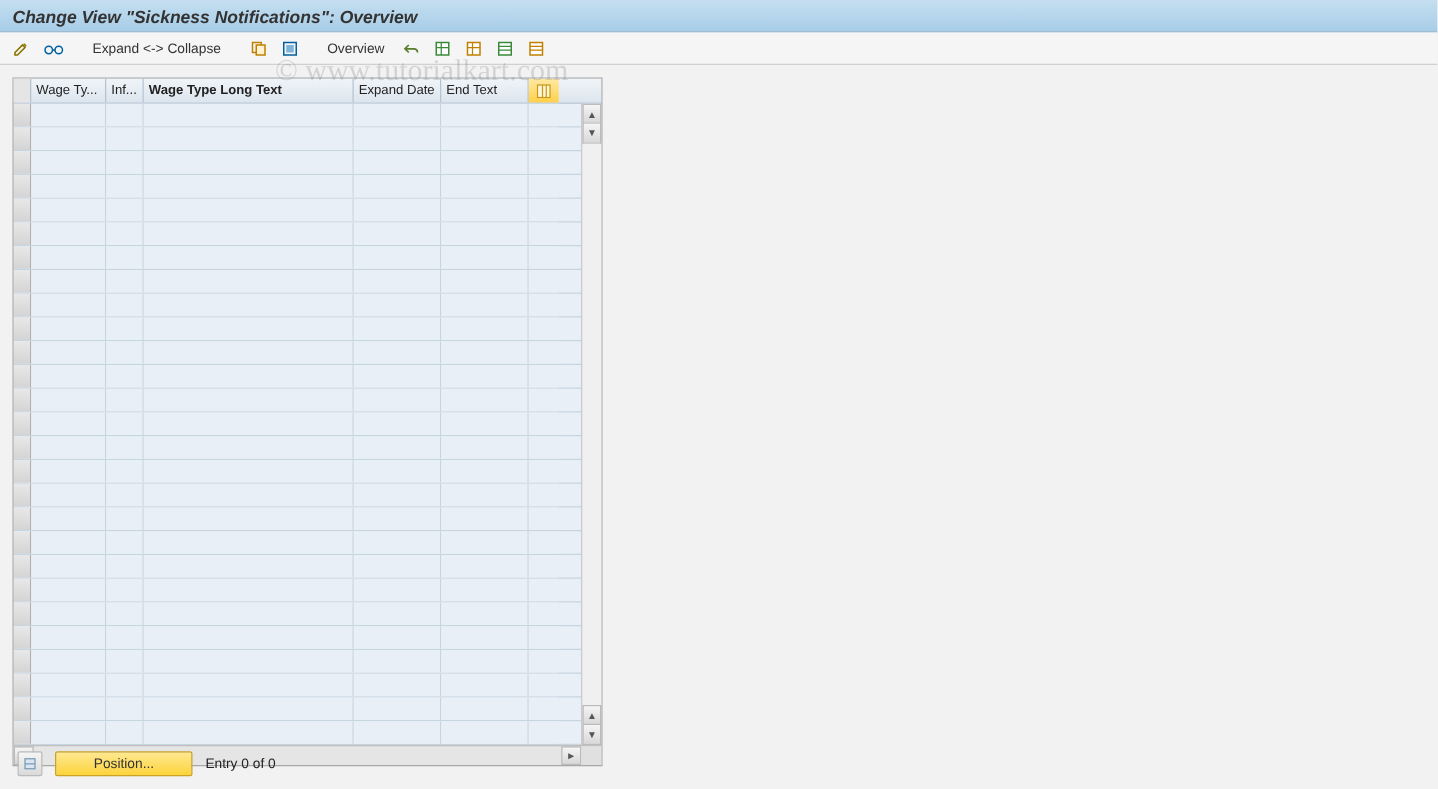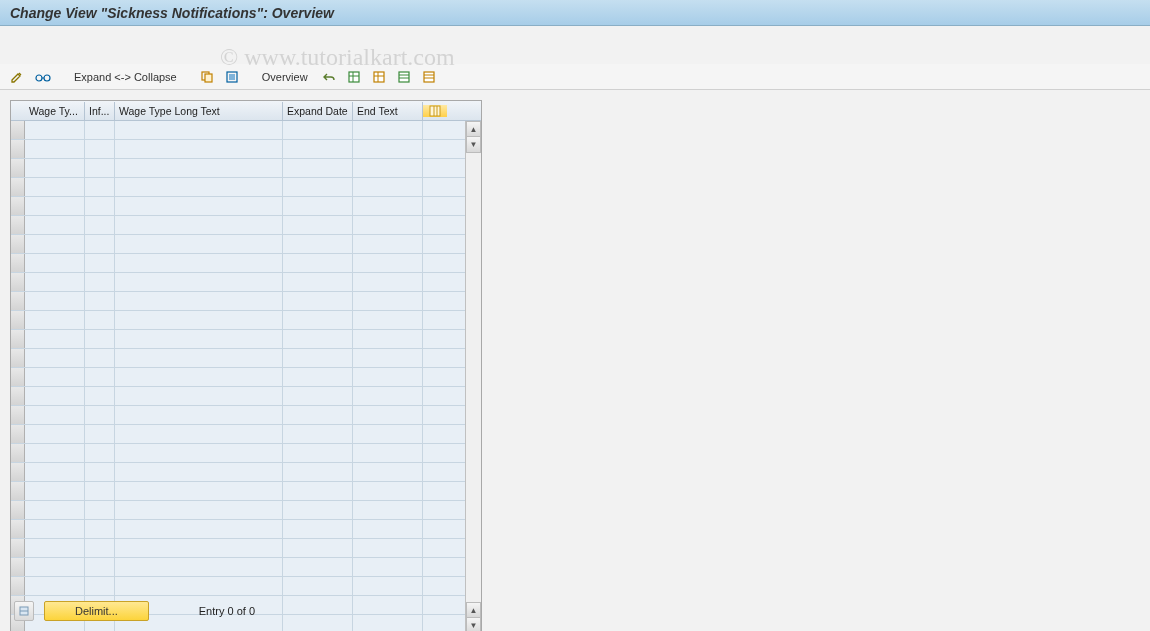--- a/index.html
+++ b/index.html
@@ -27,21 +27,20 @@
       color: #333;
     }
     .toolbar {
       height: 26px;
       background: #f5f5f5;
       border-bottom: 1px solid #d0d0d0;
       display: flex;
       align-items: center;
       padding: 0 6px;
       gap: 3px;
-      margin-top: 38px;
     }
     .tb-btn {
       display: inline-flex;
       align-items: center;
       justify-content: center;
       height: 20px;
       min-width: 20px;
       padding: 0 3px;
       cursor: pointer;
       border: 1px solid transparent;
@@ -65,26 +64,25 @@
       border: 1px solid #a8a8a8;
       width: 472px;
       background: #e8eff6;
       position: relative;
     }
     .table-header {
       display: flex;
       background: linear-gradient(to bottom, #f0f4f8, #dce5ee);
       border-bottom: 1px solid #b5c4d3;
       height: 20px;
-      align-items: center;
     }
     .col-sel { width: 14px; border-right: 1px solid #b5c4d3; background:#e5e5e5; }
     .col-wage { width: 60px; border-right: 1px solid #b5c4d3; padding: 3px 4px; overflow:hidden; white-space:nowrap; font-size:10.5px; color:#222; }
     .col-inf { width: 30px; border-right: 1px solid #b5c4d3; padding: 3px 4px; overflow:hidden; white-space:nowrap; font-size:10.5px; color:#222;}
-    .col-long { width: 168px; border-right: 1px solid #b5c4d3; padding: 3px 4px; overflow:hidden; white-space:nowrap; font-size:10.5px; color:#222;}
+    .col-long { width: 168px; border-right: 1px solid #b5c4d3; padding: 3px 4px; overflow:hidden; white-space:nowrap; font-size:10.5px; color:#222;font-weight:bold;}
     .col-start { width: 70px; border-right: 1px solid #b5c4d3; padding: 3px 4px; overflow:hidden; white-space:nowrap; font-size:10.5px; color:#222;}
     .col-end { width: 70px; border-right: 1px solid #b5c4d3; padding: 3px 4px; overflow:hidden; white-space:nowrap; font-size:10.5px; color:#222;}
     .col-cfg { width: 24px; background:linear-gradient(to bottom,#ffe9a3,#ffd04a); display:flex;align-items:center;justify-content:center; }
     .col-scroll { width: 16px; }
     .table-body { display:flex; }
     .rows { flex:1; }
     .row {
       display: flex;
       height: 19px;
       border-bottom: 1px solid #c7d5e1;
@@ -137,21 +135,21 @@
       display:flex;align-items:center;justify-content:center;
       cursor:pointer;
     }
     .small-icon-box{
       width:20px;height:20px;
       background:linear-gradient(to bottom,#f5f5f5,#dadada);
       border:1px solid #bbb;border-radius:2px;
       display:flex;align-items:center;justify-content:center;
       cursor:pointer;
     }
-    .entry-text{font-size:11px;color:#222;margin-left:40px;}
+    .entry-text{font-size:11px;color:#222;}
     .watermark {
       position: absolute;
       top: 44px; left: 220px;
       font-size: 24px;
       color: rgba(120,120,120,0.25);
       font-family: Georgia, serif;
       pointer-events:none;
       z-index:5;
     }
     svg { display:block; }
@@ -512,15 +510,15 @@
   </div>
 </div>
 
 <div class="footer">
   <div class="small-icon-box">
     <svg width="12" height="12">
         <rect x="2" y="2" width="8" height="8" fill="#d9e6f2" stroke="#7a9ab5"></rect>
         <line x1="2" y1="6" x2="10" y2="6" stroke="#7a9ab5"></line>
       </svg>
   </div>
-  <div class="yellow-btn" style="padding:0 30px;">Delimit...</div>
+  <div class="yellow-btn" style="padding:0 30px;">Position...</div>
   <span class="entry-text">Entry 0 of 0</span>
 </div>
 
 </body></html>

